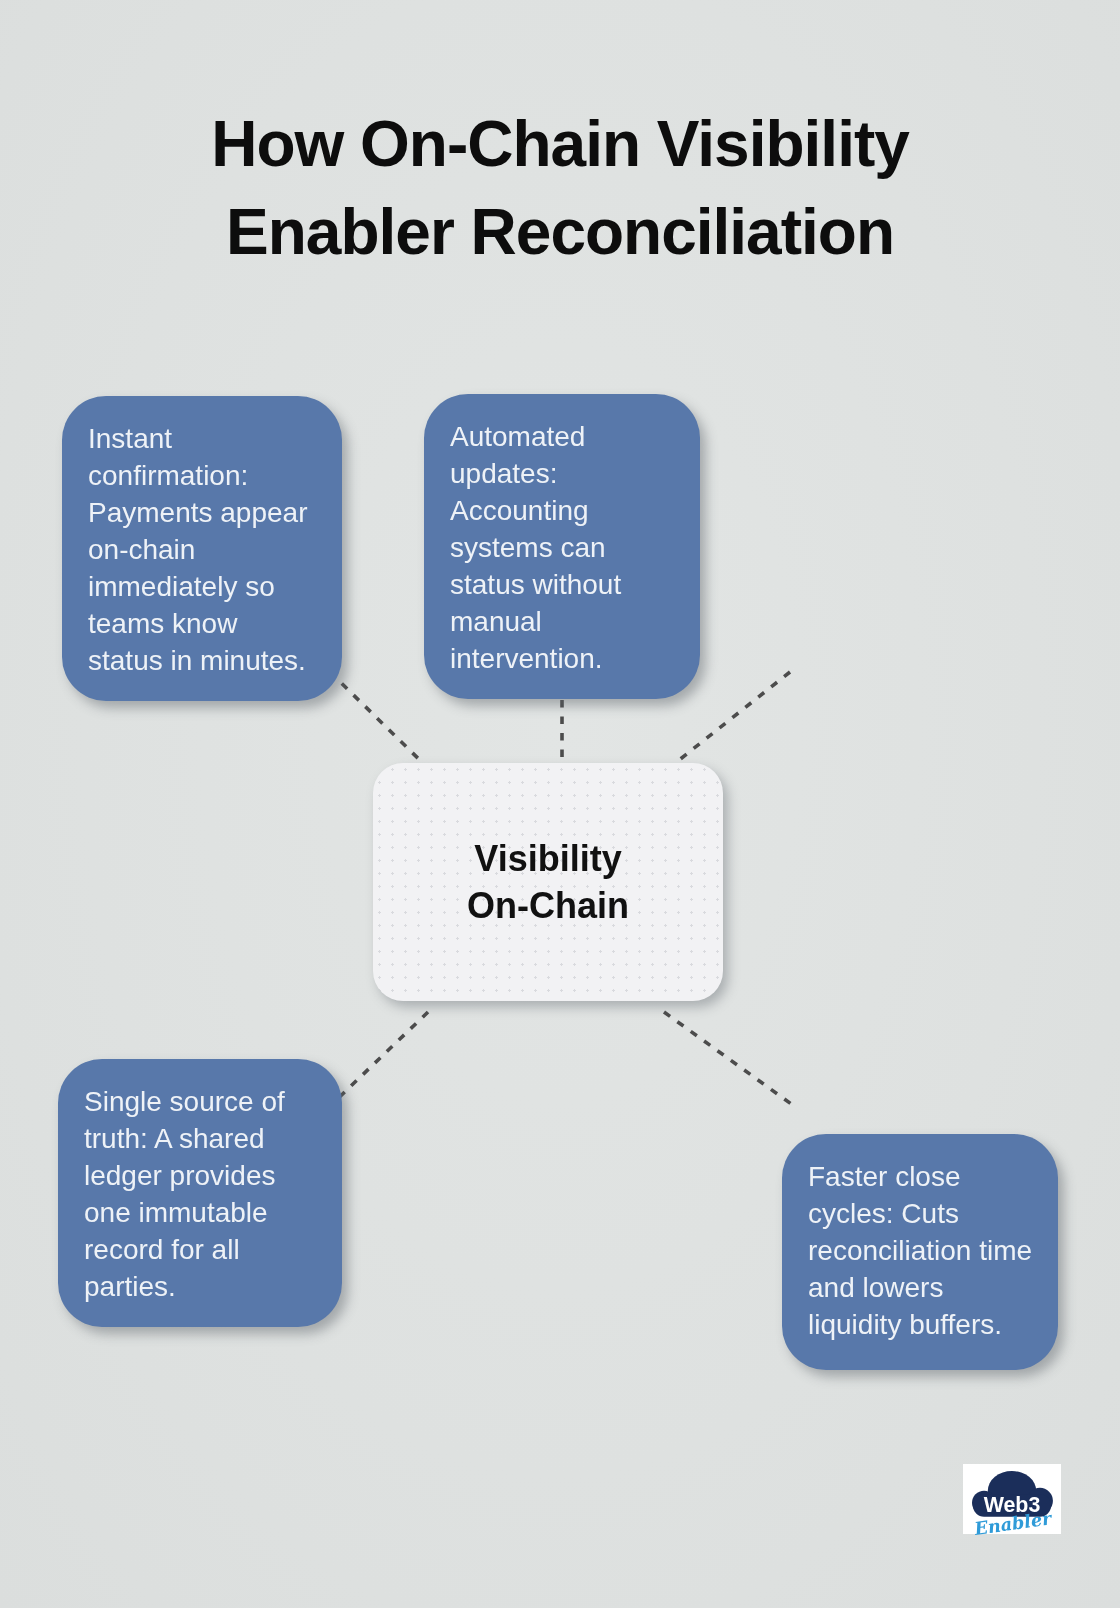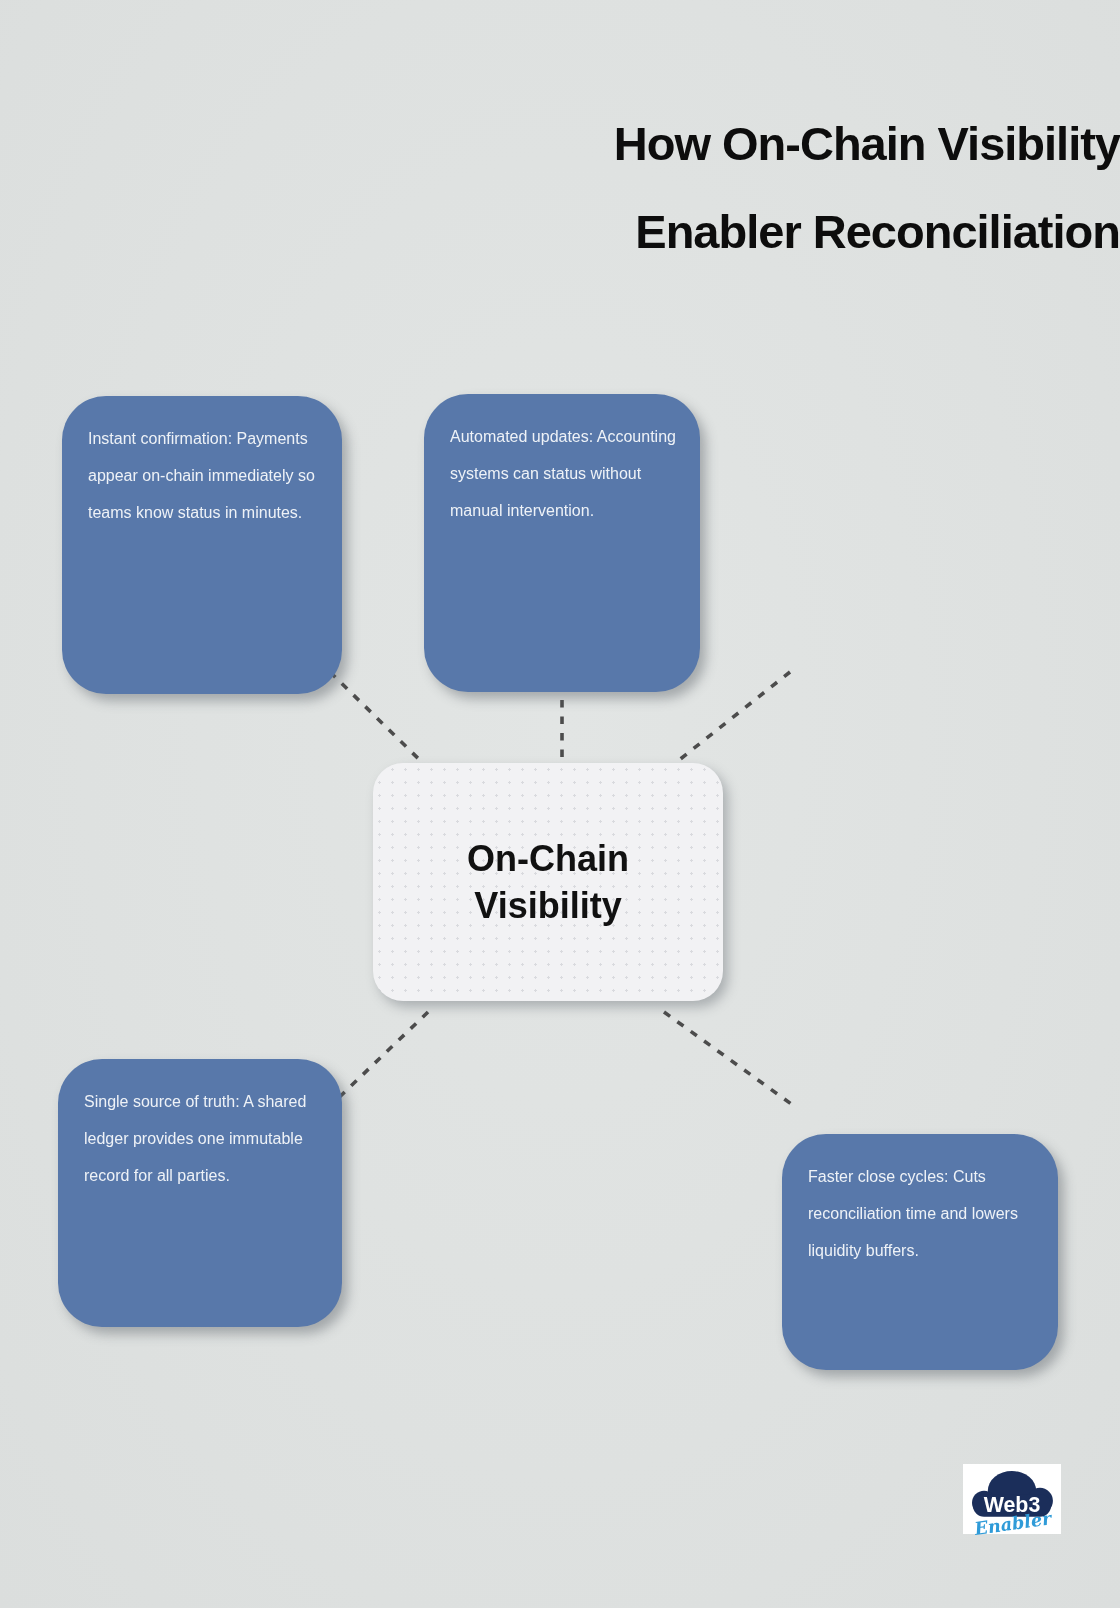--- a/index.html
+++ b/index.html
@@ -20,22 +20,22 @@
     width: 1120px;
     height: 1608px;
     background:
       radial-gradient(ellipse at 50% 45%, #e2e5e4 0%, #dee1e0 60%, #dbdedd 100%);
   }
   .title {
     position: absolute;
     top: 100px;
     left: 0;
     width: 1120px;
-    text-align: right;
-    font-size: 47px;
+    text-align: center;
+    font-size: 64px;
     font-weight: bold;
     letter-spacing: -1px;
     line-height: 88px;
     color: #0d0d0d;
   }
   .connectors {
     position: absolute;
     top: 0;
     left: 0;
     width: 1120px;
@@ -48,21 +48,21 @@
     stroke-dasharray: 7.5 9;
   }
   .node {
     position: absolute;
     background: #5878aa;
     border-radius: 44px;
     box-shadow: 6px 7px 12px rgba(90, 98, 104, 0.45);
     padding: 24px 24px 22px 26px;
     box-sizing: border-box;
     color: #eef2f7;
-    font-size: 16px;
+    font-size: 28px;
     line-height: 37px;
   }
   .node-0 { left: 62px;  top: 396px;  width: 280px; min-height: 298px; }
   .node-1 { left: 424px; top: 394px;  width: 276px; min-height: 298px; }
   .node-2 { left: 780px; top: 396px;  width: 272px; min-height: 298px; }
   .node-3 { left: 58px;  top: 1059px; width: 284px; min-height: 268px; }
   .node-4 { left: 782px; top: 1134px; width: 276px; min-height: 236px; }
   .center-node {
     position: absolute;
     left: 373px;
@@ -119,22 +119,22 @@
     <span>Instant confirmation: Payments appear on-chain immediately so teams know status in minutes.</span>
   </div>
 
   <div class="node node-1">
     <span>Automated updates: Accounting systems can status without manual intervention.</span>
   </div>
 
 
   <div class="center-node">
     <div class="label">
+      <div>Visibility</div>
       <div>On-Chain</div>
-      <div>Visibility</div>
     </div>
   </div>
 
   <div class="node node-3">
     <span>Single source of truth: A shared ledger provides one immutable record for all parties.</span>
   </div>
 
   <div class="node node-4">
     <span>Faster close cycles: Cuts reconciliation time and lowers liquidity buffers.</span>
   </div>

